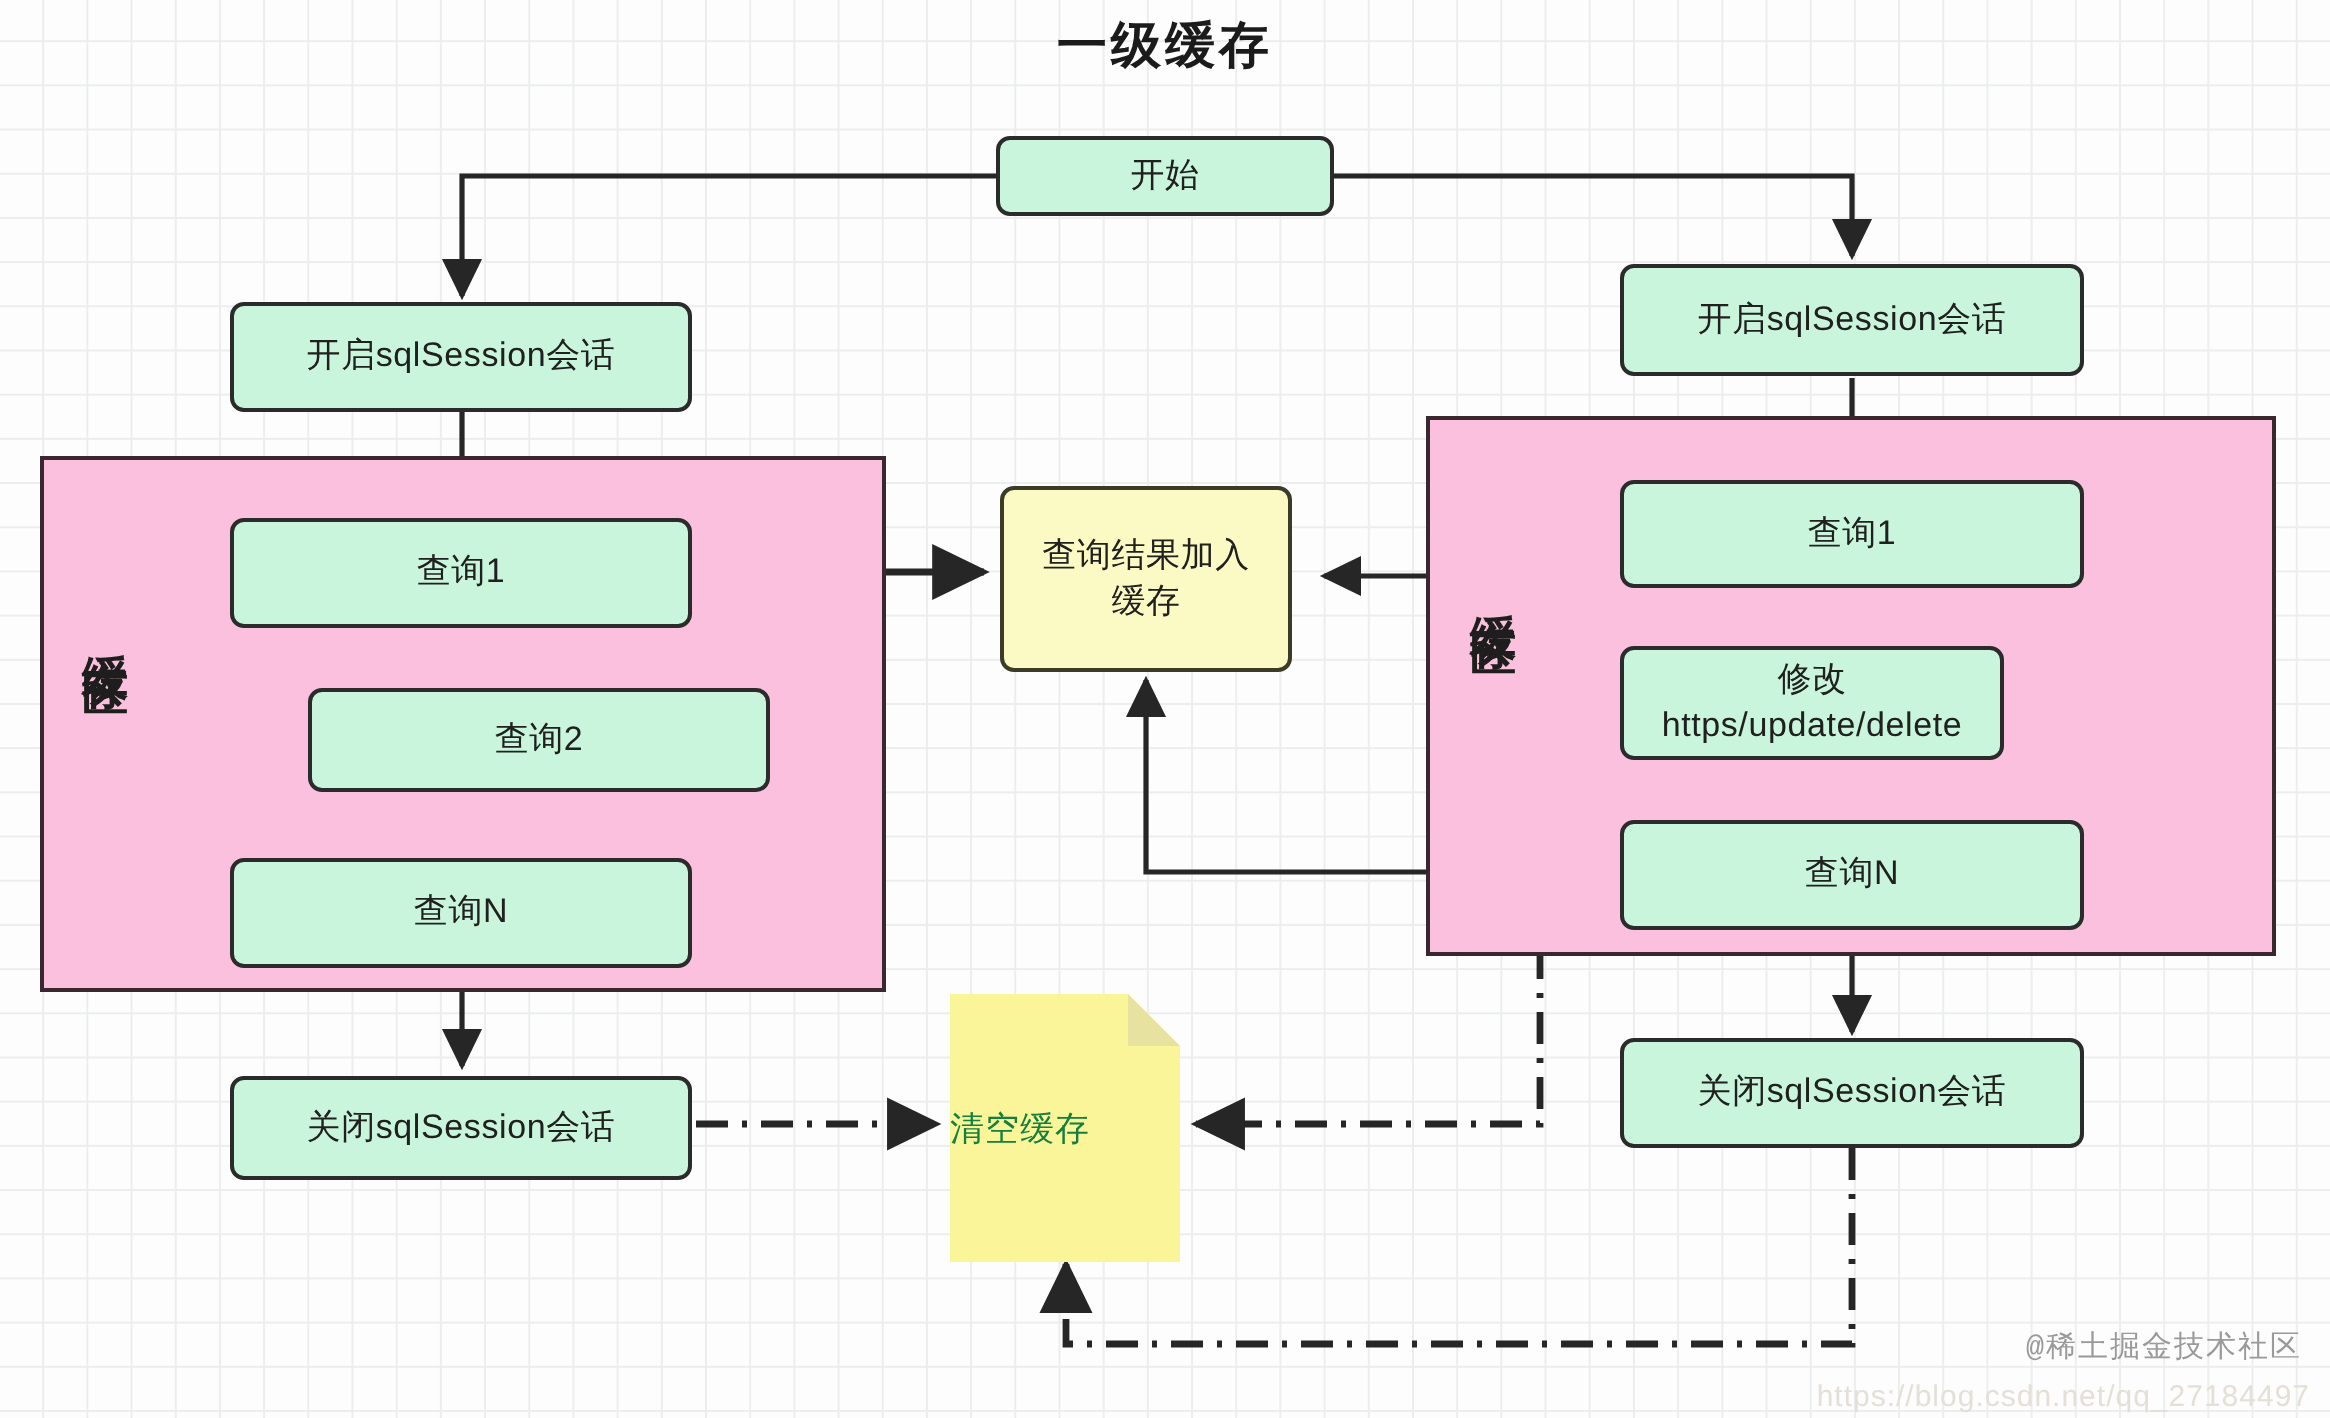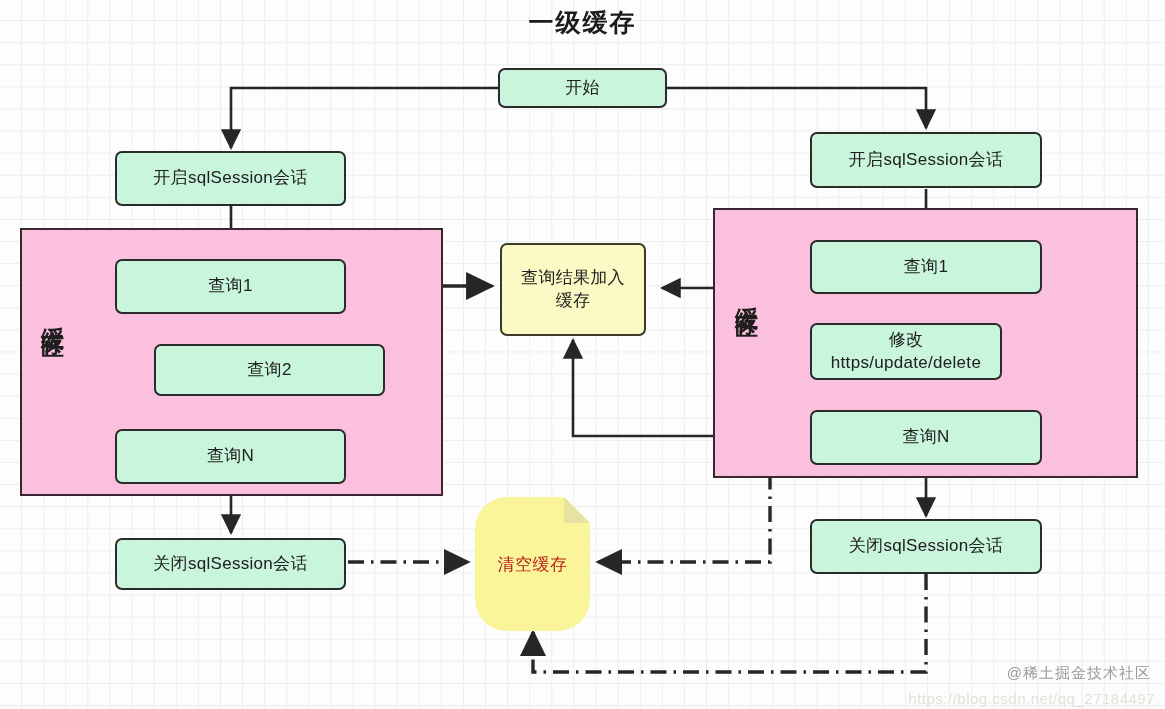--- a/index.html
+++ b/index.html
@@ -66,26 +66,24 @@
     background: #fbf9c4;
     border-color: #3b3b27;
   }
   .note {
     position: absolute;
     box-sizing: border-box;
     background: #fbf59a;
     z-index: 4;
     display: flex;
     align-items: center;
-    justify-content: center;
     font-size: 17px;
-    color: #b91c1c;
+    color: #15803d;
     letter-spacing: 0.5px;
     clip-path: polygon(0 0, calc(100% - 26px) 0, 100% 26px, 100% 100%, 0 100%);
-    border-radius: 32px;
   }
   .note-fold {
     position: absolute;
     width: 0; height: 0;
     border-left: 26px solid #e8e2a0;
     border-top: 26px solid transparent;
     z-index: 5;
   }
   #title {
     position: absolute;
@@ -100,20 +98,21 @@
     z-index: 6;
   }
   #watermark {
     position: absolute;
     right: 14px;
     bottom: 26px;
     font-size: 15px;
     color: #9a9a9a;
     z-index: 6;
     letter-spacing: 1px;
+    font-family: Liberation Mono, monospace;
   }
   #watermark-url {
     position: absolute;
     right: 10px;
     bottom: 2px;
     font-size: 15px;
     color: #e4e0d8;
     z-index: 5;
     letter-spacing: 0.5px;
     text-align: center;

